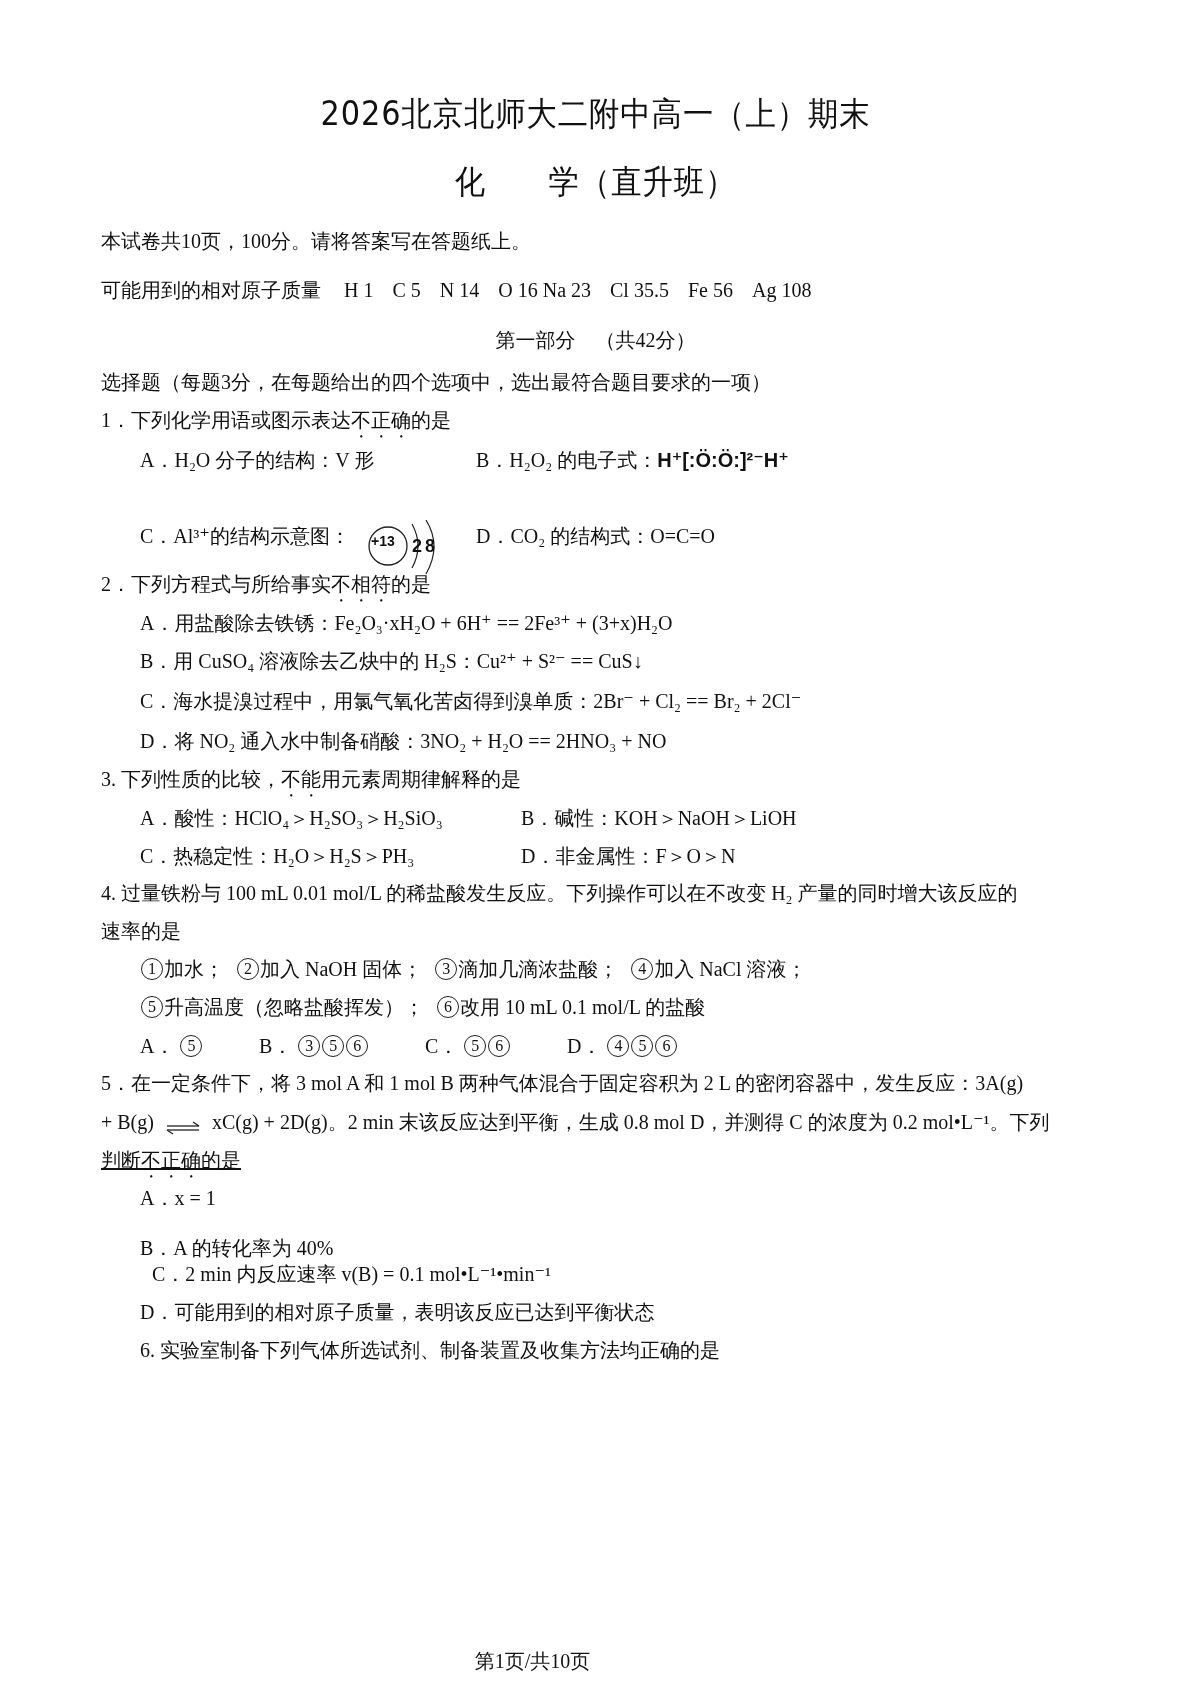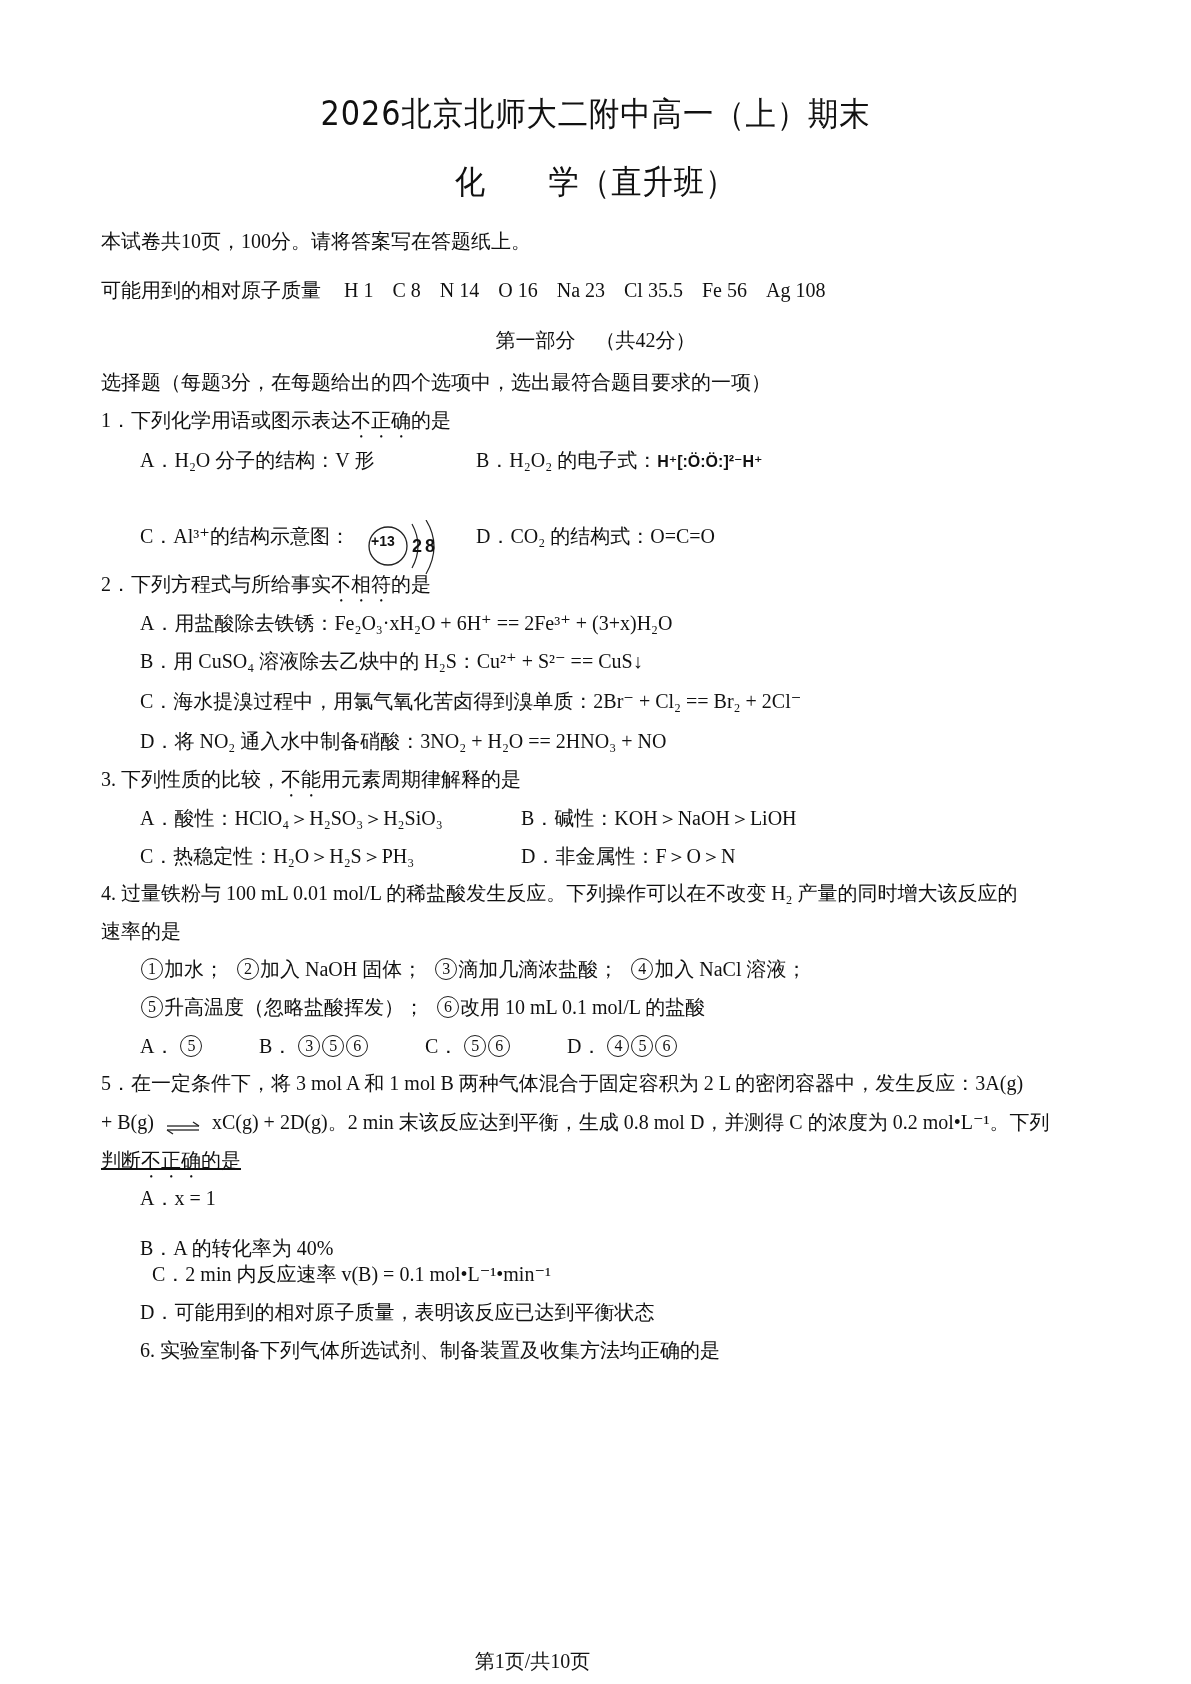--- a/index.html
+++ b/index.html
@@ -17,41 +17,41 @@
   .t1 { top: 92px; }
   .t2 { top: 160px; }
   .body { font-size: 20px; }
   .q { font-size: 20px; }
   .dot { text-emphasis: dot; -webkit-text-emphasis: dot; text-emphasis-position: under; -webkit-text-emphasis-position: under; }
   .circ {
     display: inline-block; width: 20px; height: 20px; border: 1.3px solid #222;
     border-radius: 50%; text-align: center; line-height: 20px; font-size: 16px;
     vertical-align: middle; margin: 0 1px; position: relative; top: -2px;
   }
-  .lewis { font-family: "Liberation Sans", "DejaVu Sans", sans-serif; font-weight: bold; font-size: 16px; }
+  .lewis { font-family: "Liberation Sans", "DejaVu Sans", sans-serif; font-weight: bold; font-size: 20px; }
   .atom {
     position: absolute; left: 368px; top: 520px; width: 110px; height: 80px;
   }
   .footer { font-size: 20px; left: 0; width: 1065px; text-align: center; top: 1648px; }
   .eqarrow { display: inline-block; width: 36px; height: 14px; position: relative; vertical-align: middle; margin: 0 6px; }
 </style>
 </head>
 <body>
 
 <div class="abs title t1">2026北京北师大二附中高一（上）期末</div>
 <div class="abs title t2">化　　学（直升班）</div>
 
 <div class="abs body" style="left:101px; top:228px;">本试卷共10页，100分。请将答案写在答题纸上。</div>
 <div class="abs body" style="left:101px; top:277px;">
   <span>可能用到的相对原子质量</span>
   <span style="margin-left:18px;">H 1</span>
-  <span style="margin-left:14px;">C 8</span>
+  <span style="margin-left:14px;">C 5</span>
   <span style="margin-left:14px;">N 14</span>
   <span style="margin-left:14px;">O 16</span>
-  <span style="margin-left:14px;">Na 23</span>
+  <span style="">Na 23</span>
   <span style="margin-left:14px;">Cl 35.5</span>
   <span style="margin-left:14px;">Fe 56</span>
   <span style="margin-left:14px;">Ag 108</span>
 </div>
 
 <div class="abs body" style="left:0; width:1191px; text-align:center; top:327px;">第一部分　（共42分）</div>
 <div class="abs body" style="left:101px; top:369px;">选择题（每题3分，在每题给出的四个选项中，选出最符合题目要求的一项）</div>
 
 <div class="abs q" style="left:101px; top:407px;">
   <span>1．</span><span>下列化学用语或图示表达</span><span class="dot">不正确</span><span>的是</span>

